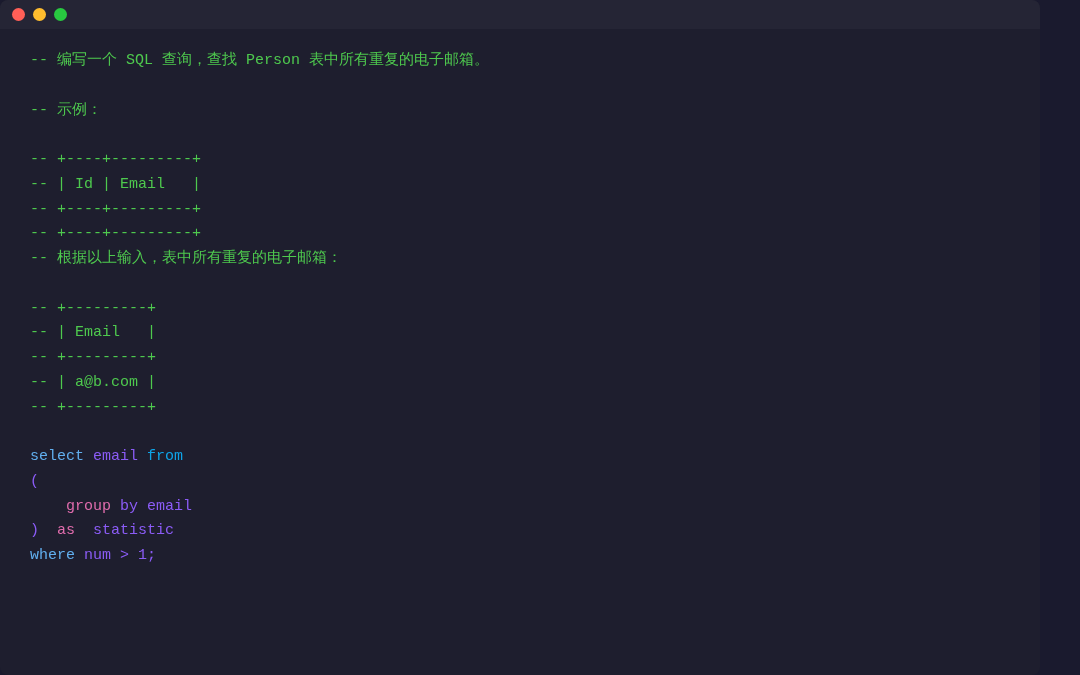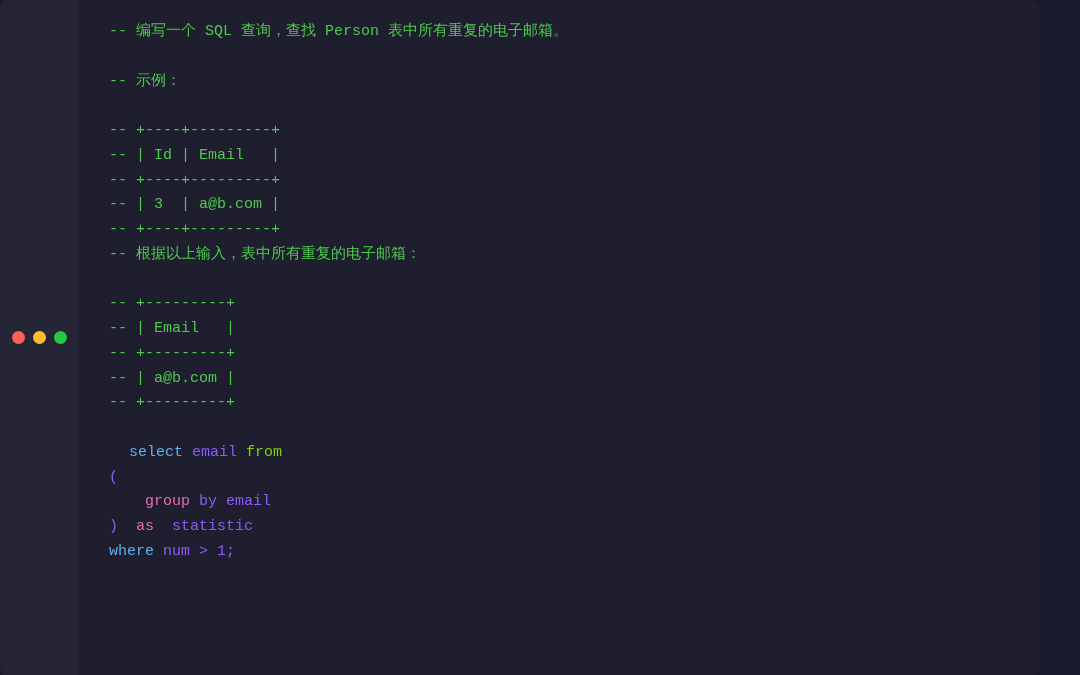--- a/index.html
+++ b/index.html
@@ -16,21 +16,21 @@
       overflow: hidden;
     }
 
     .window {
       width: 1040px;
       height: 675px;
       background-color: #1e1e2e;
       border-radius: 8px;
       overflow: hidden;
       display: flex;
-      flex-direction: row;
+      flex-direction: column;
     }
 
     .titlebar {
       background-color: #252535;
       padding: 8px 12px;
       display: flex;
       align-items: center;
       gap: 8px;
       min-height: 28px;
     }
@@ -55,23 +55,23 @@
     }
 
     .line {
       display: block;
       white-space: pre;
       line-height: 1.65;
     }
 
     .comment { color: #4ec94e; }
     .plain { color: #8b5cf6; }
-    .kw-from { color: #84cc16; font-family: Liberation Mono, monospace; }
+    .kw-from { color: #0ea5e9; font-family: Liberation Mono, monospace; }
     .kw-group { color: #e06cad; }
-    .kw-select { color: #61afef; margin-left: 20px; }
+    .kw-select { color: #61afef; }
     .kw-where { color: #61afef; }
     .kw-as { color: #e06cad; }
     .kw-count { color: #e0e0e0; }
   </style>
 </head>
 <body>
 
 <div class="window">
   <div class="titlebar">
     <span class="traffic-light traffic-red"></span>
@@ -81,21 +81,20 @@
 
   <div class="code-area">
 
     <span class="line comment">-- 编写一个 SQL 查询，查找 Person 表中所有重复的电子邮箱。</span>
     <span class="line"> </span>
     <span class="line comment">-- 示例：</span>
     <span class="line"> </span>
     <span class="line comment">-- +----+---------+</span>
     <span class="line comment">-- | Id | Email   |</span>
     <span class="line comment">-- +----+---------+</span>
-    <span class="line comment">-- | 3  | a@b.com |</span>
     <span class="line comment">-- +----+---------+</span>
     <span class="line comment">-- 根据以上输入，表中所有重复的电子邮箱：</span>
     <span class="line"> </span>
     <span class="line comment">-- +---------+</span>
     <span class="line comment">-- | Email   |</span>
     <span class="line comment">-- +---------+</span>
     <span class="line comment">-- | a@b.com |</span>
     <span class="line comment">-- +---------+</span>
     <span class="line"> </span>
     <span class="line"><span class="kw-select">select</span><span class="plain"> email </span><span class="kw-from">from</span></span>

